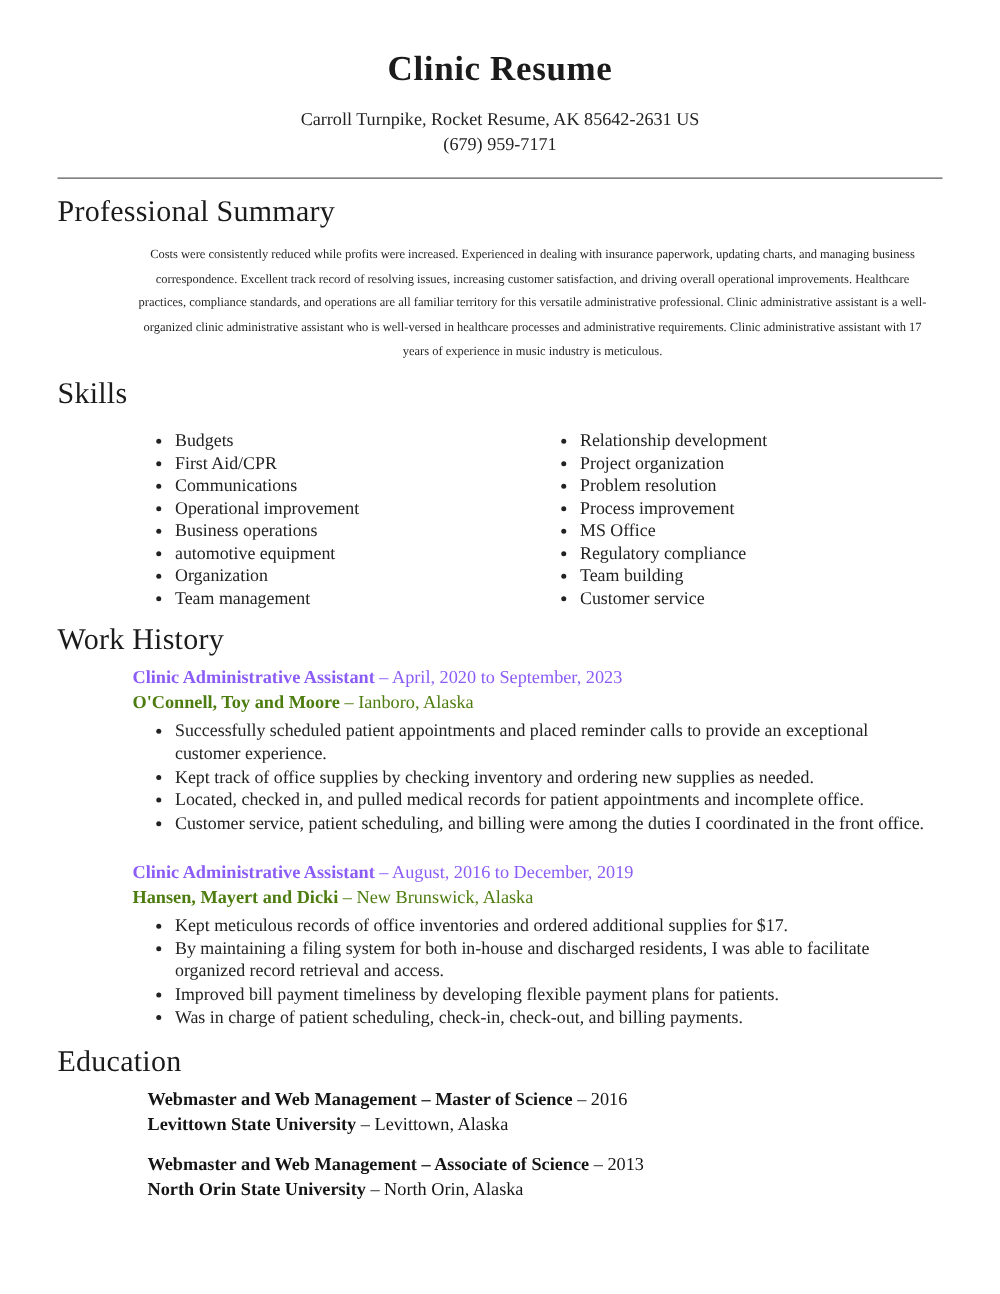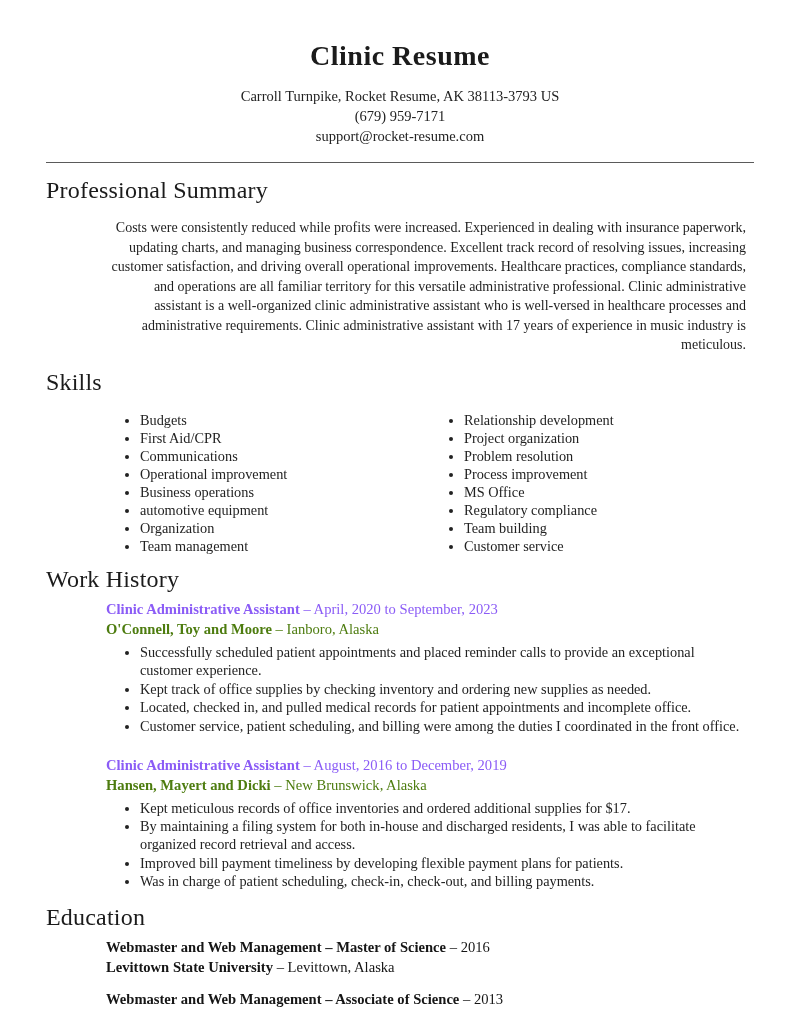--- a/index.html
+++ b/index.html
@@ -44,23 +44,23 @@
     font-weight: 400;
     margin: 10px 0 6px 0;
     color: #1b1b1b;
     letter-spacing: 0.2px;
   }
   .section-body {
     padding-left: 60px;
     padding-right: 8px;
   }
   .summary-text {
-    font-size: 14px;
+    font-size: 10px;
     line-height: 19.5px;
-    text-align: right;
+    text-align: center;
     color: #1f1f1f;
   }
   .skills-wrap {
     display: flex;
     padding-left: 60px;
     margin-top: 16px;
   }
   .skills-col {
     width: 50%;
     box-sizing: border-box;
@@ -99,42 +99,42 @@
     margin: 4px 0 0 0;
     padding-left: 34px;
   }
   .job li {
     font-size: 14.3px;
     line-height: 18px;
     margin-bottom: 0.5px;
   }
   .edu-entry {
     margin-bottom: 12px;
+    margin-left: 12px;
   }
   .edu-line {
     font-size: 14.6px;
     font-weight: 700;
     line-height: 20px;
     color: #151515;
   }
   .edu-line .light {
     font-weight: 400;
   }
   .spacer-sm { height: 6px; }
 </style>
 </head>
 <body>
 
 <div class="page">
 
   <h1 class="doc-title">Clinic Resume</h1>
 
-  <div class="contact-line">Carroll Turnpike, Rocket Resume, AK 38113-3793 US</div>
+  <div class="contact-line">Carroll Turnpike, Rocket Resume, AK 85642-2631 US</div>
   <div class="contact-line">(679) 959-7171</div>
-  <div class="contact-line">support@rocket-resume.com</div>
 
   <hr class="header-rule">
 
   <h2 class="section-title">Professional Summary</h2>
   <div class="section-body">
     <p class="summary-text">Costs were consistently reduced while profits were increased. Experienced in dealing with insurance paperwork, updating charts, and managing business correspondence. Excellent track record of resolving issues, increasing customer satisfaction, and driving overall operational improvements. Healthcare practices, compliance standards, and operations are all familiar territory for this versatile administrative professional. Clinic administrative assistant is a well-organized clinic administrative assistant who is well-versed in healthcare processes and administrative requirements. Clinic administrative assistant with 17 years of experience in music industry is meticulous.</p>
   </div>
 
   <h2 class="section-title">Skills</h2>
   <div class="skills-wrap">
@@ -210,17 +210,20 @@
       </div>
       <div class="edu-line">
         <span>Levittown State University</span><span class="light"> – </span><span class="light">Levittown, Alaska</span>
       </div>
     </div>
 
     <div class="edu-entry">
       <div class="edu-line">
         <span>Webmaster and Web Management</span><span> – </span><span>Associate of Science</span><span class="light"> – </span><span class="light">2013</span>
       </div>
+      <div class="edu-line">
+        <span>North Orin State University</span><span class="light"> – </span><span class="light">North Orin, Alaska</span>
+      </div>
     </div>
 
   </div>
 
 </div>
 
 </body></html>

